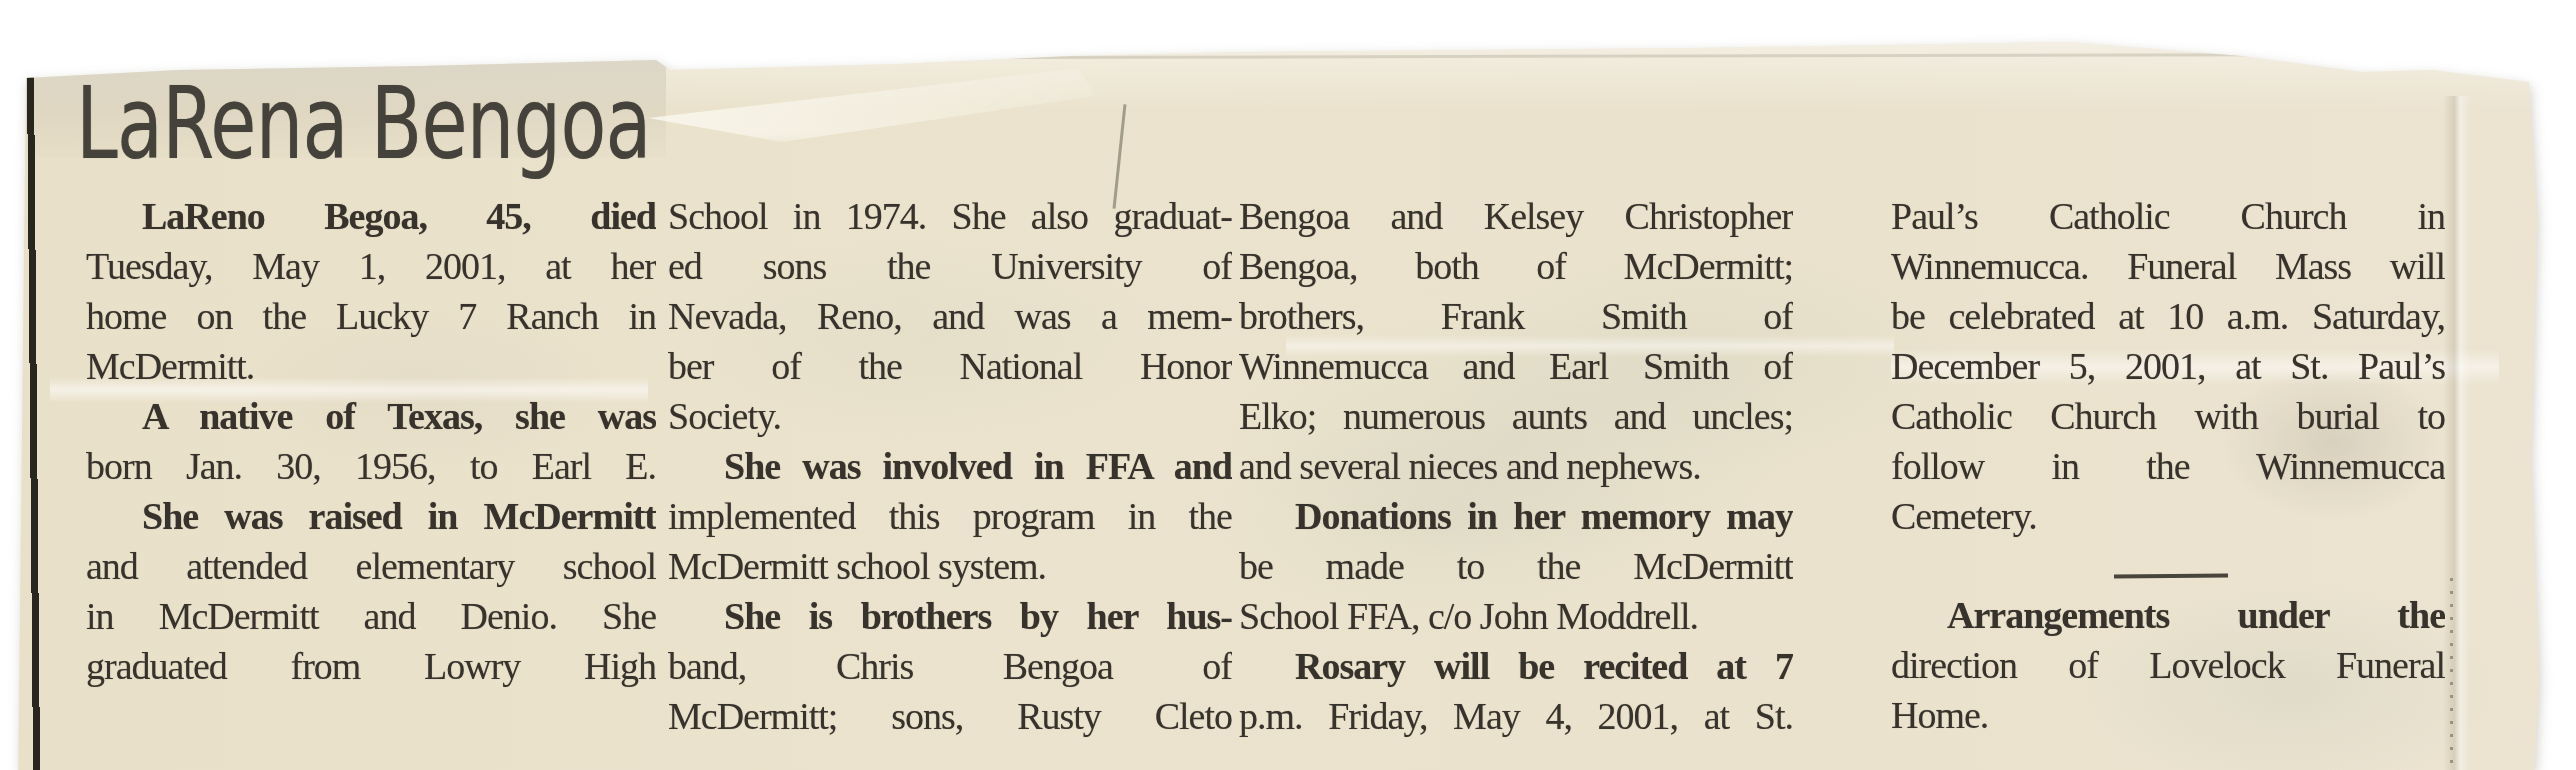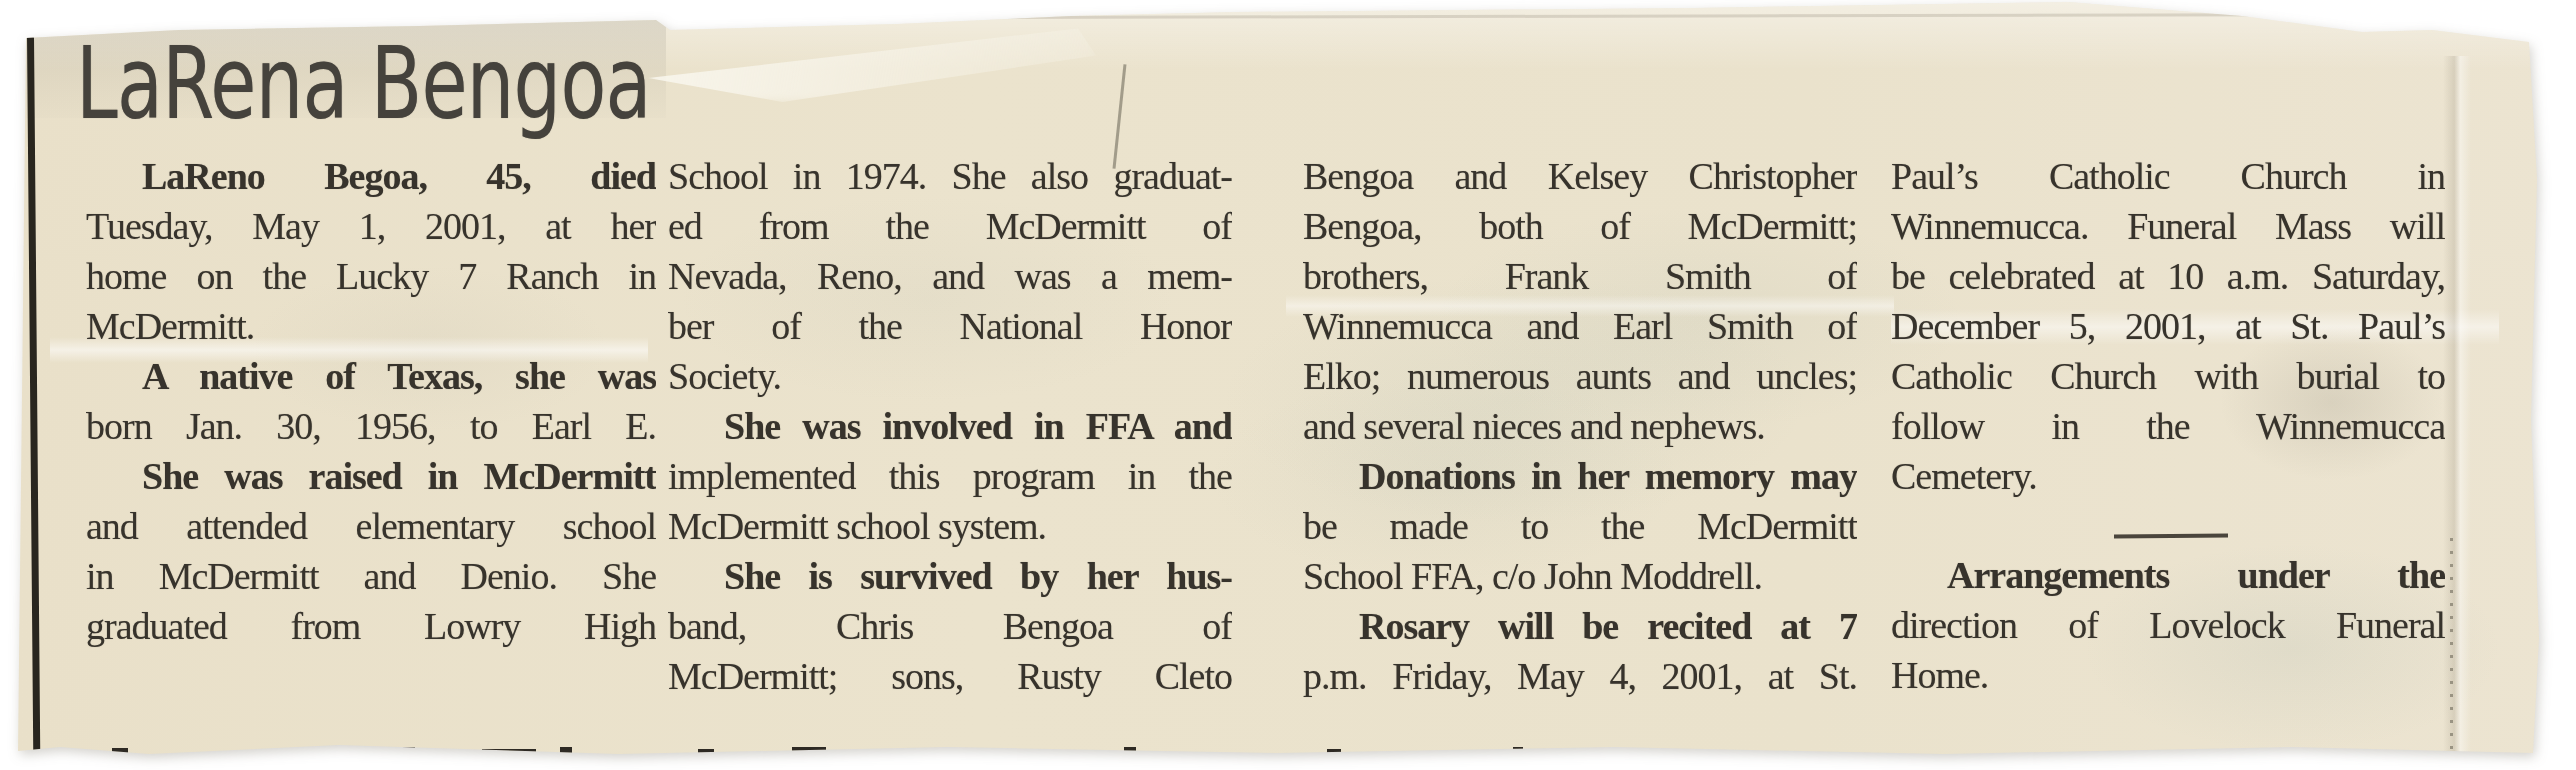--- a/index.html
+++ b/index.html
@@ -4,21 +4,21 @@
 <style>
   :root{
     --paper:#eae2cc;
     --ink:#37332c;
     --headline-ink:#45423c;
     --page-background:#ffffff;
   }
   html,body{margin:0;padding:0;background:var(--page-background);}
   .viewport{position:relative;width:2576px;height:770px;overflow:hidden;background:var(--page-background);
             font-family:"Liberation Serif", serif;}
-  .clip-shadow{position:absolute;inset:0;filter:drop-shadow(2px 4px 6px rgba(80,70,50,.25));}
+  .clip-shadow{position:absolute;inset:0;filter:drop-shadow(2px 4px 6px rgba(80,70,50,.25));margin-top:40px;}
   .clipping{
     position:absolute;inset:0;
     clip-path:polygon(26px 38px,179px 30px,419px 26px,656px 20px,670px 30px,897px 24px,1071px 16px,
       1236px 12px,1694px 8px,2068px 2px,2242px 16px,2362px 32px,2432px 30px,2529px 42px,
       2537px 179px,2531px 419px,2539px 638px,2533px 753px,
       2292px 747px,1943px 754px,1614px 747px,1276px 753px,947px 747px,618px 754px,339px 745px,
       149px 754px,60px 747px,18px 751px);
     background:
       radial-gradient(419px 179px at 1515px 399px, rgba(150,170,160,.11), transparent 70%),
       radial-gradient(379px 159px at 1699px 319px, rgba(140,160,150,.09), transparent 70%),
@@ -61,21 +61,21 @@
     font-size:100px;line-height:120px;letter-spacing:-1px;color:var(--headline-ink);
     transform:scaleX(.75);transform-origin:0 50%;white-space:nowrap;
     text-shadow:0 0 1px rgba(70,66,60,.5);
   }
 
   .col{position:absolute;top:151px;color:var(--ink);
     font-size:38px;letter-spacing:-1px;
     text-shadow:0 0 1px rgba(55,51,44,.35);}
   .col-1{left:86px;width:570px;}
   .col-2{left:668px;width:564px;}
-  .col-3{left:1303px;width:554px;}
+  .col-3{left:1239px;width:554px;}
   .col-4{left:1891px;width:554px;}
   .ln{height:50px;line-height:50px;overflow:hidden;
     text-align:justify;text-align-last:justify;white-space:normal;}
   .ln.in{text-indent:56px;font-weight:bold;}
   .ln.end{text-align-last:left;}
 
   .col4-block2{position:absolute;left:0;top:399px;width:554px;}
   .section-divider{position:absolute;left:223px;top:383px;width:114px;height:4px;
     background:#4a453c;transform:rotate(-.4deg);}
 
@@ -111,28 +111,28 @@
         <div class="ln in">A native of Texas, she was</div>
         <div class="ln">born Jan. 30, 1956, to Earl E.</div>
         <div class="ln in">She was raised in McDermitt</div>
         <div class="ln">and attended elementary school</div>
         <div class="ln">in McDermitt and Denio. She</div>
         <div class="ln">graduated from Lowry High</div>
       </div>
 
       <div class="col col-2">
         <div class="ln">School in 1974. She also graduat-</div>
-        <div class="ln">ed from the McDermitt of</div>
+        <div class="ln">ed sons the University of</div>
         <div class="ln">Nevada, Reno, and was a mem-</div>
         <div class="ln">ber of the National Honor</div>
         <div class="ln end">Society.</div>
         <div class="ln in">She was involved in FFA and</div>
         <div class="ln">implemented this program in the</div>
         <div class="ln end">McDermitt school system.</div>
-        <div class="ln in">She is survived by her hus-</div>
+        <div class="ln in">She is brothers by her hus-</div>
         <div class="ln">band, Chris Bengoa of</div>
         <div class="ln">McDermitt; sons, Rusty Cleto</div>
       </div>
 
       <div class="col col-3">
         <div class="ln">Bengoa and Kelsey Christopher</div>
         <div class="ln">Bengoa, both of McDermitt;</div>
         <div class="ln">brothers, Frank Smith of</div>
         <div class="ln">Winnemucca and Earl Smith of</div>
         <div class="ln">Elko; numerous aunts and uncles;</div>

